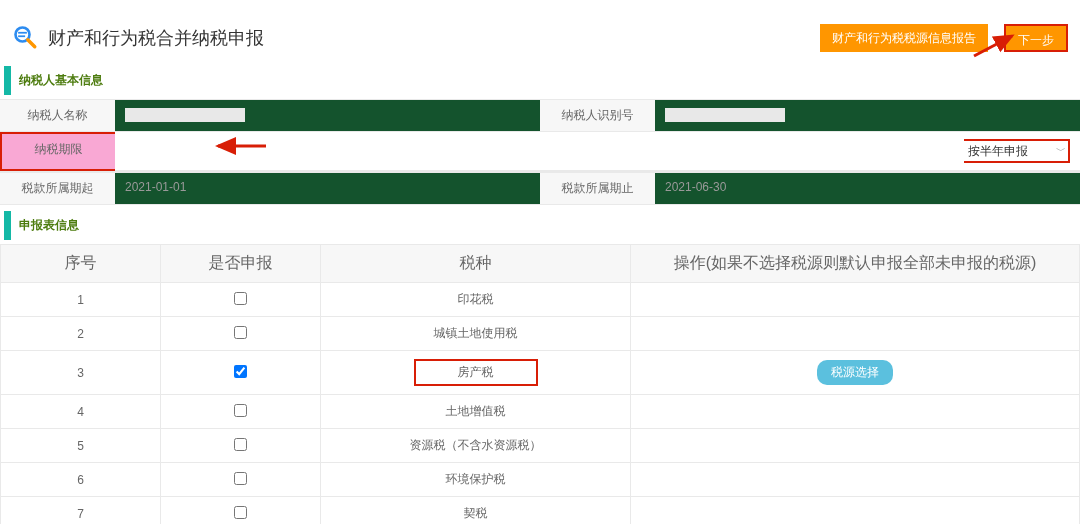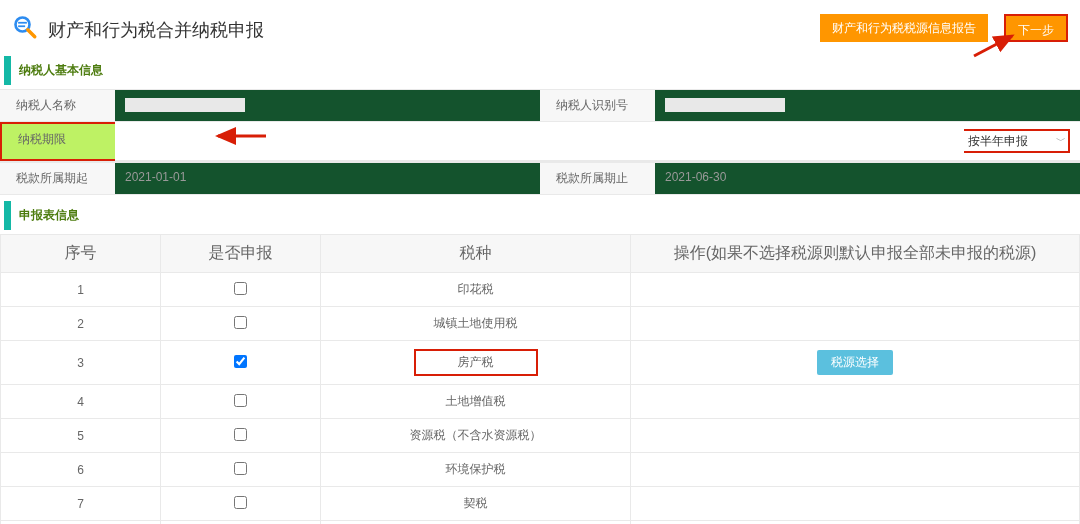--- a/index.html
+++ b/index.html
@@ -5,22 +5,22 @@
   * { box-sizing: border-box; margin: 0; padding: 0; }
   body {
     font-family: "Microsoft YaHei", Arial, sans-serif;
     font-size: 12px;
     color: #333;
     background: #fff;
     width: 1080px;
   }
   .header {
     display: flex;
-    align-items: flex-end;
-    padding: 14px 12px 8px 12px;
+    align-items: center;
+    padding: 24px 12px 8px 12px;
     position: relative;
   }
   .header-icon {
     width: 28px;
     height: 28px;
     margin-right: 8px;
     position: relative;
   }
   .header-title {
     font-size: 18px;
@@ -44,21 +44,21 @@
   .btn-next {
     border: 2px solid #d81e06;
   }
   .btn-blue {
     background: #5bc0de;
     color: #fff;
     border: none;
     padding: 4px 14px;
     font-size: 12px;
     cursor: pointer;
-    border-radius: 2px;
+    border-radius: 10px;
   }
 
   .section-title {
     padding: 6px 0 6px 8px;
     font-size: 12px;
     color: #4d7c0f;
     font-weight: bold;
     border-left: 7px solid #14b8a6;
     margin: 6px 0 4px 4px;
   }
@@ -69,22 +69,22 @@
     border-top: 1px solid #e9e9e9;
   }
   .info-row-full {
     display: grid;
     grid-template-columns: 115px 1fr;
     border-bottom: 1px solid #e9e9e9;
     background: #f7f7f7;
     position: relative;
   }
   .info-label {
-    padding: 7px 16px;
-    text-align: left;
+    padding: 7px 6px;
+    text-align: center;
     color: #666;
     font-size: 12px;
     border-bottom: 1px solid #e9e9e9;
     background: #f7f7f7;
   }
   .info-value {
     padding: 7px 10px;
     color: #999;
     font-size: 12px;
     border-bottom: 1px solid #e9e9e9;
@@ -184,21 +184,21 @@
 <div class="section-title">纳税人基本信息</div>
 
 <div class="info-grid">
   <div class="info-label">纳税人名称</div>
   <div class="info-value"><span class="info-value-masked"></span></div>
   <div class="info-label">纳税人识别号</div>
   <div class="info-value"><span class="info-value-masked"></span></div>
 </div>
 
 <div class="info-row-full period-wrap">
-  <div class="info-label" style="border:2px solid #d81e06; border-right:none; background:#bef264;">纳税期限</div>
+  <div class="info-label" style="border:2px solid #d81e06; border-right:none; background:#f9a8d4;">纳税期限</div>
   <div class="info-value" style="color:#333; background:#fff;text-align:right;">
     <span style="display:inline-block; border:2px solid #d81e06; border-left:none; padding:0 40px 0 4px; margin-left:-12px; line-height:20px;">按半年申报</span>
     <span class="dropdown-arrow">﹀</span>
   </div>
 
   <svg class="arrow" style="left:210px; top:0px;" width="60" height="26">
     <defs>
         <marker id="ah2" markerWidth="8" markerHeight="8" refX="6" refY="3" orient="auto">
           <path d="M0,0 L7,3 L0,6 Z" fill="#d81e06"></path>
         </marker>

